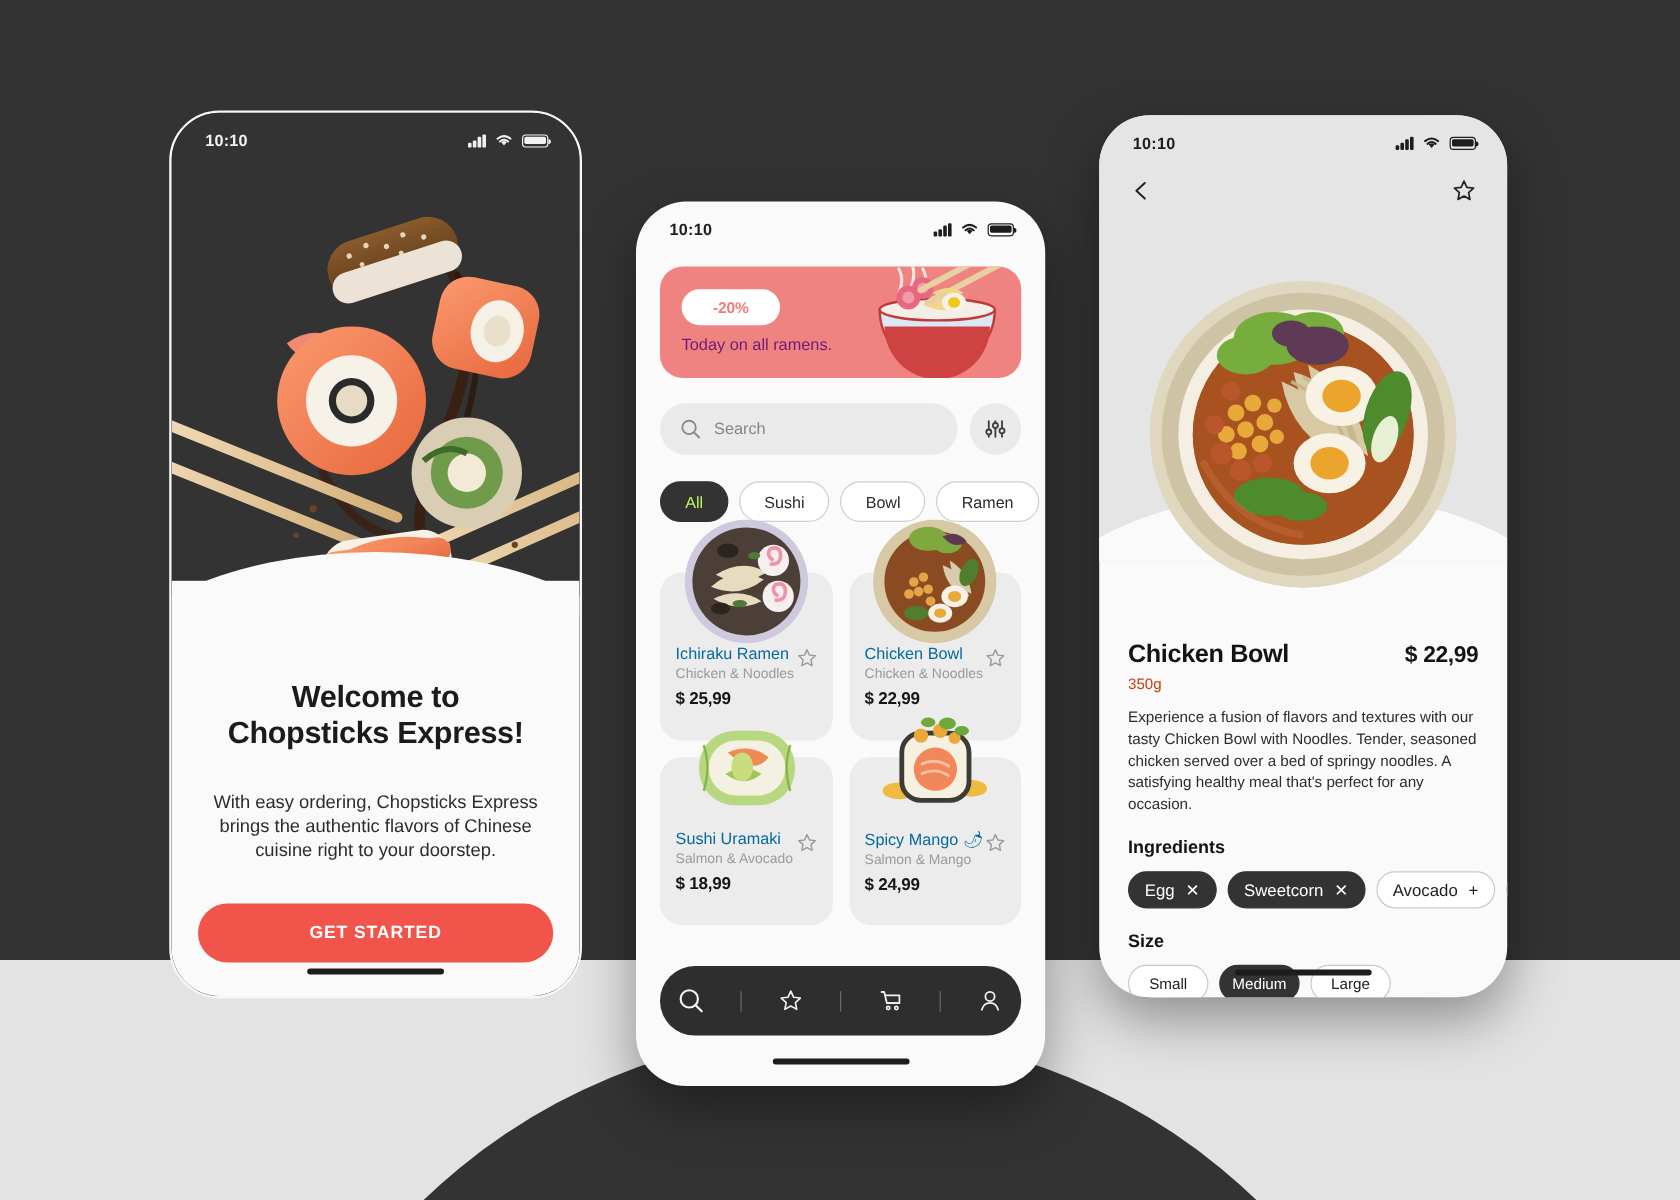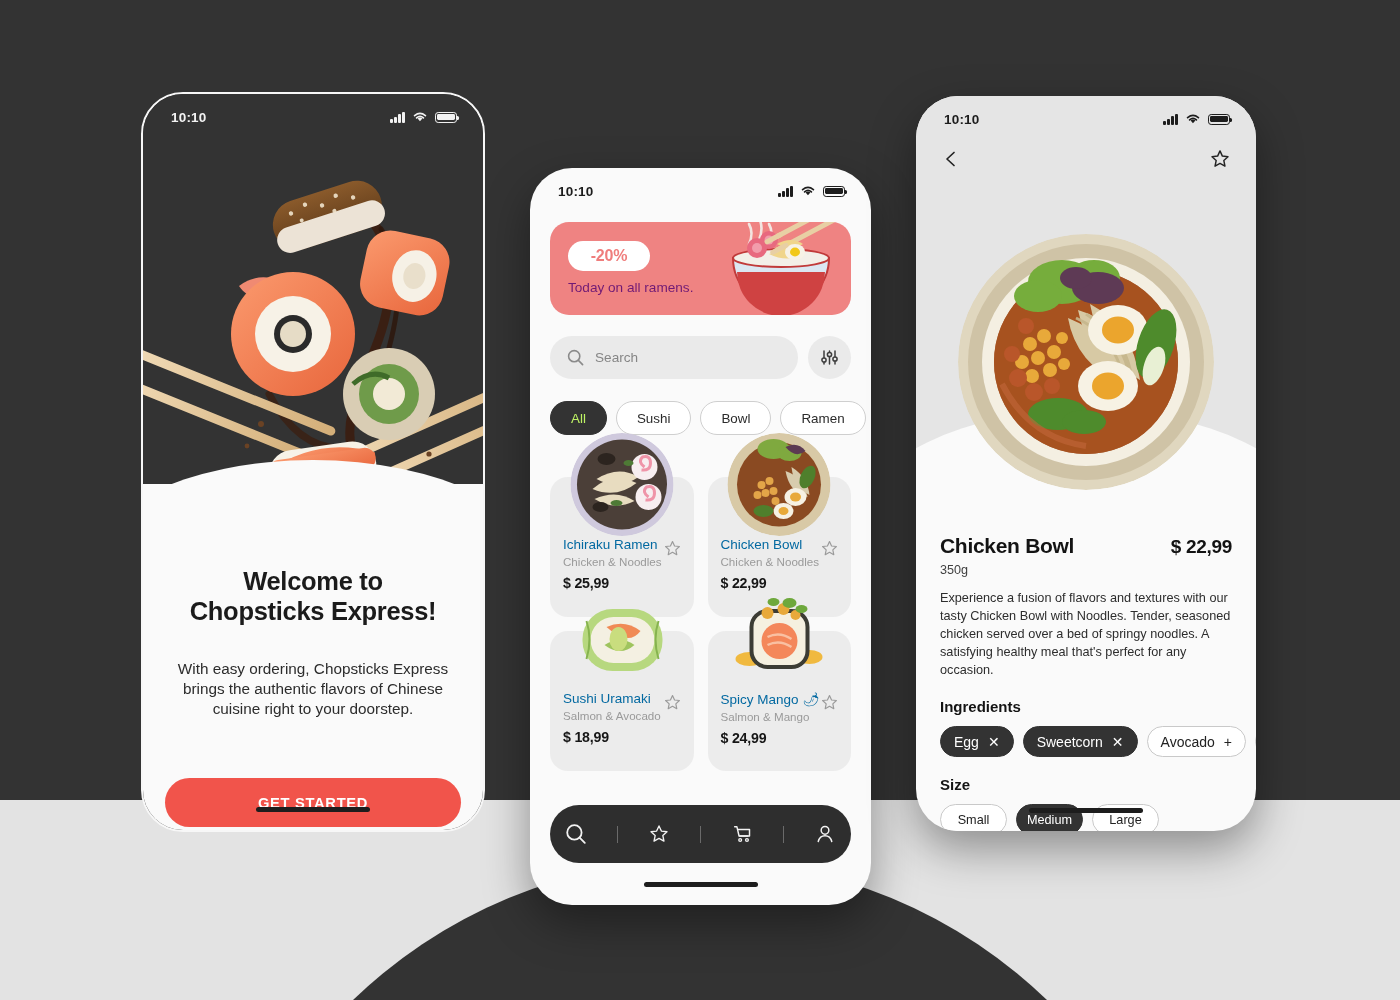--- a/index.html
+++ b/index.html
@@ -107,42 +107,42 @@
   }
   .p1-title {
     font-size: 25.5px; font-weight: 700; color: #1b1b1b;
     text-align:center; line-height: 1.18; letter-spacing: -0.3px;
   }
   .p1-sub {
     margin-top: 21px; font-size: 15.3px; color: #2c2c2c;
     text-align:center; line-height: 1.31; max-width: 272px;
   }
   .p1-cta {
-    margin-top: 47px; width: 296px; height: 49px;
+    margin-top: 22px; width: 296px; height: 49px;
     background: #f1544b; border-radius: 26px; border:none;
     color:#fff; font-size: 14.7px; font-weight: 700; letter-spacing: 0.7px;
     font-family: inherit; cursor:pointer;
     display:flex; align-items:center; justify-content:center;
   }
   .home-ind {
     position:absolute; left:50%; transform:translateX(-50%);
     bottom: 18px; width: 114px; height: 5px; border-radius: 3px; background:#1d1d1d;
   }
 
   
   .p2-scroll { position:absolute; inset: 40px 0 0 0; }
   .promo {
     margin: 14px 20px 0; height: 93px; border-radius: 19px;
     background: #ef8382; position: relative; overflow: hidden;
     padding: 19px 18px;
   }
   .promo-badge {
     width: 82px; height: 30px; background:#fff; border-radius:16px;
     display:flex; align-items:center; justify-content:center;
-    color:#ef7d7c; font-size: 16px; font-weight: 700; letter-spacing:-0.2px;
+    color:#ef7d7c; font-size: 13px; font-weight: 700; letter-spacing:-0.2px;
   }
   .promo-text { margin-top: 9px; color:#701a75; font-size: 13.6px; }
   .promo-art { position:absolute; right: 8px; top: -16px; width: 124px; height: 112px; }
 
   .searchrow { display:flex; align-items:center; gap: 10px; margin: 21px 20px 12px; }
   .search {
     flex:1; height: 43px; background:#eaeaea; border-radius: 23px;
     display:flex; align-items:center; gap: 11px; padding: 0 17px;
   }
   .search input {
@@ -210,21 +210,21 @@
   .icon-btn { background:none; border:none; cursor:pointer; padding:0; display:flex; }
   .p3-bowl {
     position:absolute; left:50%; transform:translateX(-50%);
     top: 138px; width: 256px; height: 256px; border-radius:50%;
     z-index:3; overflow:hidden;
   }
   .p3-body { position:absolute; left:0; right:0; top: 438px; padding: 0 24px; }
   .p3-titlerow { display:flex; align-items:baseline; justify-content:space-between; }
   .p3-title { font-size: 21px; font-weight:700; color:#131313; letter-spacing:-0.3px; }
   .p3-price { font-size: 19px; font-weight:700; color:#131313; letter-spacing:-0.3px; }
-  .p3-weight { font-size: 12.6px; color:#404040; margin-top: 5px; }
+  .p3-weight { font-size: 12.6px; color:#c2410c; margin-top: 5px; }
   .p3-desc { font-size: 12.7px; color:#2d2d2d; line-height: 1.42; margin-top: 12px; }
   .p3-h { font-size: 15px; font-weight:700; color:#131313; margin-top: 19px; }
   .ing-row { display:flex; gap: 9px; margin-top: 11px; }
   .ing {
     height: 31px; padding: 0 13px; border-radius: 16px;
     display:flex; align-items:center; gap: 9px; font-size: 14px;
     border: 1.2px solid #c9c9c9; background:#fff; color:#222;
     font-family:inherit; white-space:nowrap; flex:none; cursor:pointer;
   }
   .ing.on { background:#333333; border-color:#333333; color:#fff; }

